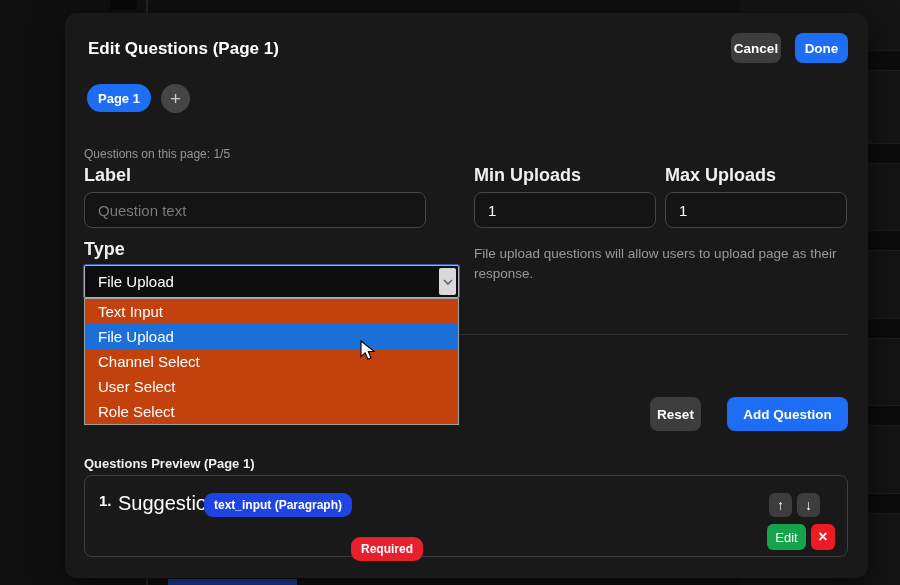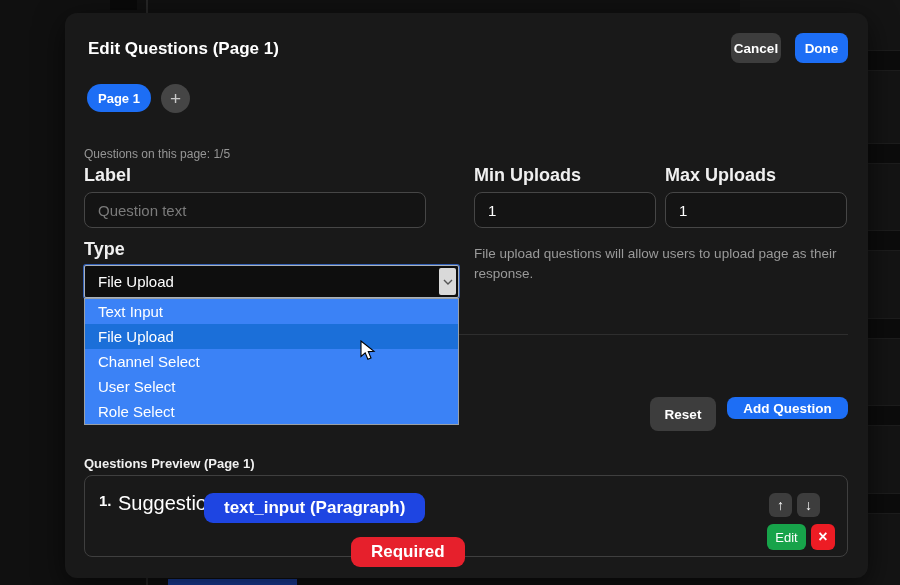--- a/index.html
+++ b/index.html
@@ -50,41 +50,41 @@
   .select { position:absolute; left:19px; top:252px; width:375px; height:33px;
             background:#0e0e0e; border:1px solid #a9b1ba; border-radius:2px;
             box-shadow:0 0 0 1px rgba(60,120,235,.75);
             display:flex; align-items:center; padding-left:13px;
             color:#fff; font-size:15px; cursor:pointer; }
   .select-arrow { position:absolute; right:2px; top:2px; bottom:2px; width:17px;
                   background:#d9d9d9; border-radius:2px;
                   display:flex; align-items:center; justify-content:center; }
 
   .dropdown { position:absolute; left:19px; top:285px; width:375px;
-              background:#3b82f6; border:1px solid #9aa0a6; z-index:6; }
+              background:#c2410c; border:1px solid #9aa0a6; z-index:6; }
   .option { height:25px; display:flex; align-items:center; padding-left:13px;
             font-size:15px; color:#fff; cursor:pointer; }
   .option.selected { background:#1b6fd9; }
 
   .helper { position:absolute; left:409px; top:231px; width:398px; font-size:13.5px;
             color:#9a9a9a; line-height:20px; }
 
   .divider { position:absolute; left:19px; top:321px; width:764px; height:1px; background:#2e2e2e; z-index:1; }
 
-  .btn-reset { left:585px; top:384px; width:66px;  height:34px; background:#3d3d3d; }
-  .btn-addq  { left:662px; top:384px; width:121px; height:22px; background:#1d6ef5; }
+  .btn-reset { left:585px; top:384px; width:51px;  height:34px; background:#3d3d3d; }
+  .btn-addq  { left:662px; top:384px; width:121px; height:34px; background:#1d6ef5; }
 
   .preview-heading { position:absolute; left:19px; top:443px; font-size:13px; font-weight:700; color:#f0f0f0; }
 
   .card { position:absolute; left:19px; top:462px; width:764px; height:82px;
           border:1px solid #3f3f3f; border-radius:8px; }
   .q-num   { position:absolute; left:14px; top:16px; font-size:15px; font-weight:700; color:#fff; }
   .q-label { position:absolute; left:33px; top:16px; font-size:20px; font-weight:500; color:#fff; }
-  .badge { position:absolute; top:17px; height:30px; border-radius:9px; padding:0 20px;
-           display:flex; align-items:center; font-size:17px; font-weight:700; color:#fff; }
+  .badge { position:absolute; top:17px; height:24px; border-radius:9px; padding:0 10px;
+           display:flex; align-items:center; font-size:12px; font-weight:700; color:#fff; }
   .badge-type { left:119px; background:#1e45e2; }
   .badge-req  { left:266px; background:#e6202c;margin-top:44px; }
   .mini { position:absolute; display:flex; align-items:center; justify-content:center;
           border-radius:6px; color:#fff; cursor:pointer; }
   .btn-up   { left:684px; top:17px; width:23px; height:24px; background:#3d3d3d; font-size:14px; }
   .btn-down { left:712px; top:17px; width:23px; height:24px; background:#3d3d3d; font-size:14px; }
   .btn-edit { left:682px; top:48px; width:39px; height:26px; background:#17a34a; font-size:13px; font-weight:400; }
   .btn-del  { left:726px; top:48px; width:24px; height:26px; background:#ed1c24; font-size:16px; font-weight:700; }
 
   .cursor { position:absolute; left:360px; top:340px; z-index:20; pointer-events:none; }

